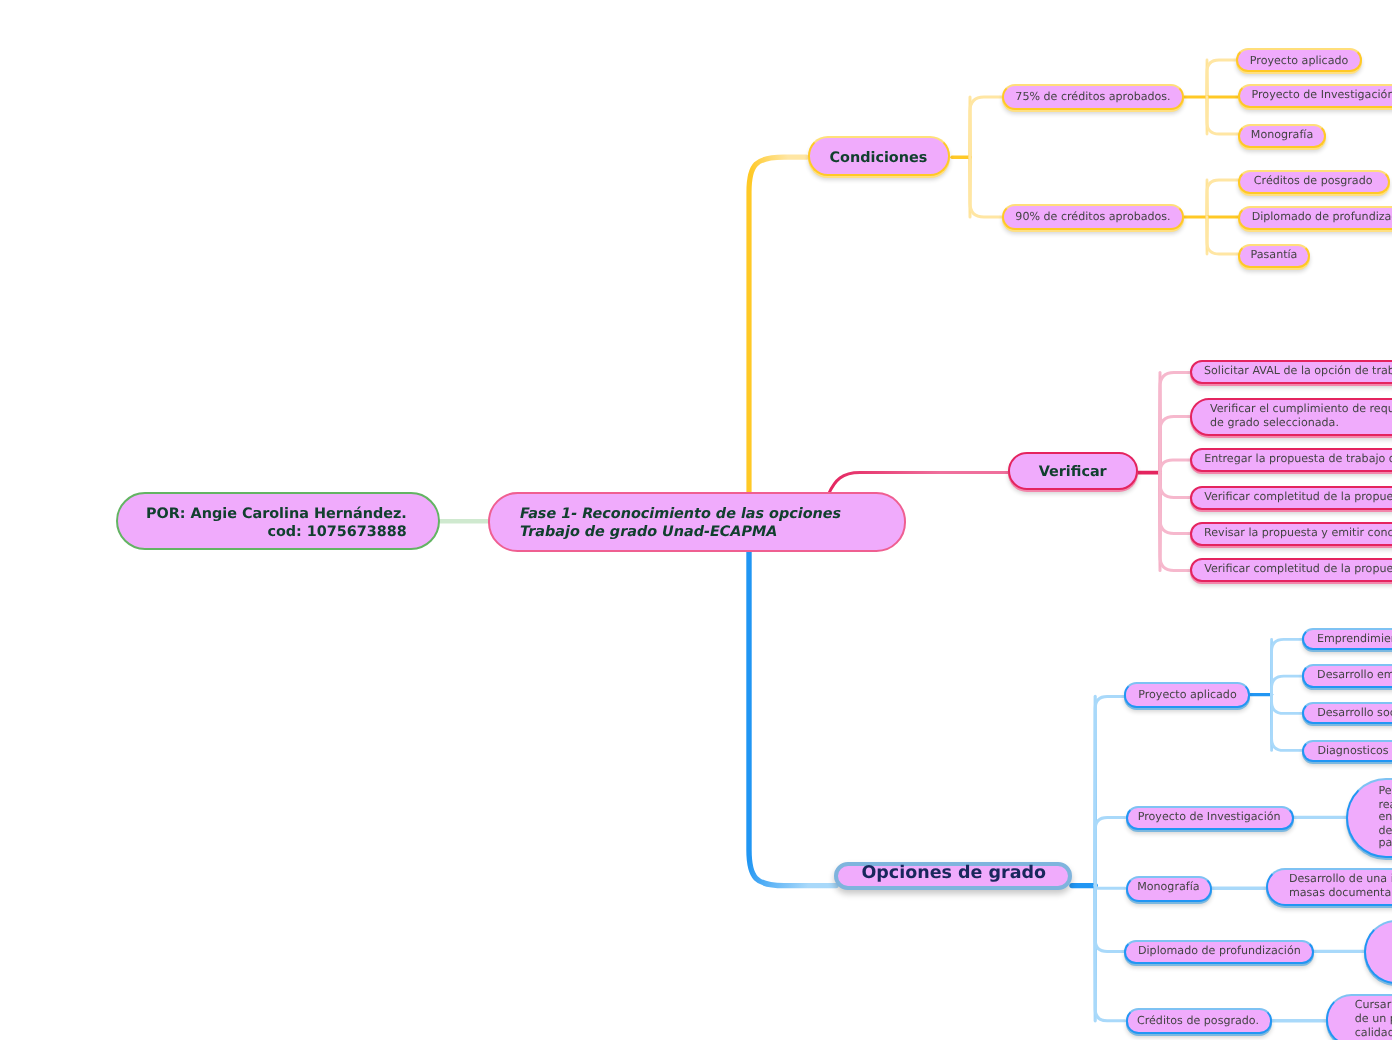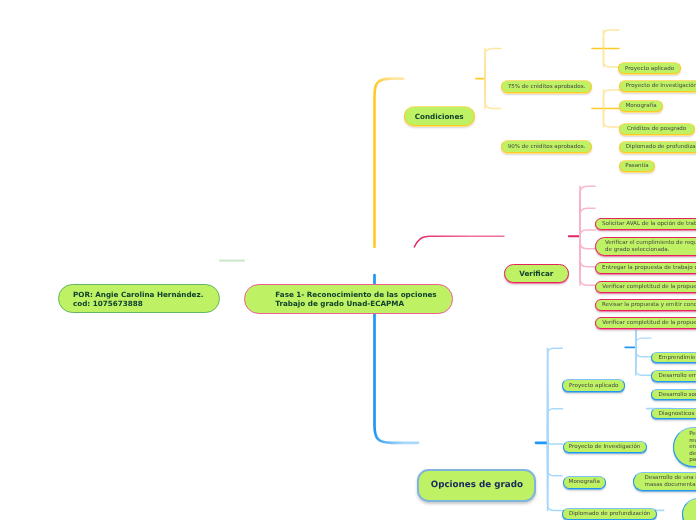--- a/index.html
+++ b/index.html
@@ -3,22 +3,22 @@
 <meta charset="utf-8">
 <title>Mapa mental - Fase 1 Reconocimiento de las opciones de trabajo de grado</title>
 <style>
   html,body{margin:0;padding:0;background:#fff;}
   body{width:696px;height:520px;overflow:hidden;
        font-family:"DejaVu Sans", sans-serif;
        -webkit-font-smoothing:antialiased;
        text-rendering:geometricPrecision;}
   #canvas{position:relative;width:696px;height:520px;overflow:hidden;background:#fff;}
   svg.links{position:absolute;left:0;top:0;width:696px;height:520px;pointer-events:none;}
-  .node{position:absolute;box-sizing:border-box;background:#bef264;
-        display:flex;align-items:center;justify-content:center;margin-top:38px;}
+  .node{position:absolute;box-sizing:border-box;background:#f0abfc;
+        display:flex;align-items:center;justify-content:center;}
   .node .lbl{display:block;white-space:pre;line-height:1.25;}
   .node.nudge .lbl{position:relative;top:0.8px;}
 </style>
 </head>
 <body>
 
 <div id="canvas">
 <svg class="links" viewBox="0 0 696 520">
   <defs>
     <linearGradient id="g0" gradientUnits="userSpaceOnUse" x1="374.5" y1="84" x2="394" y2="78.6">
@@ -127,24 +127,24 @@
   <path d="M 635.8 347.3 L 635.8 344.1 Q 635.8 338.1 641.8 338.1 L 651 338.1" fill="none" stroke="#a9d9fa" stroke-width="1.4" stroke-linecap="round" stroke-linejoin="round"></path>
   <path d="M 635.8 347.3 L 635.8 350.7 Q 635.8 356.7 641.8 356.7 L 651 356.7" fill="none" stroke="#a9d9fa" stroke-width="1.4" stroke-linecap="round" stroke-linejoin="round"></path>
   <path d="M 635.8 347.3 L 635.8 369.2 Q 635.8 375.2 641.8 375.2 L 651 375.2" fill="none" stroke="#a9d9fa" stroke-width="1.4" stroke-linecap="round" stroke-linejoin="round"></path>
   <path d="M 646.7 408.7 L 673.2 408.7" fill="none" stroke="#a9d9fa" stroke-width="1.7" stroke-linecap="round" stroke-linejoin="round"></path>
   <path d="M 605.9 444.1 L 632.6 444.1" fill="none" stroke="#a9d9fa" stroke-width="1.7" stroke-linecap="round" stroke-linejoin="round"></path>
   <path d="M 657.2 475.7 L 682.3 475.7" fill="none" stroke="#a9d9fa" stroke-width="1.7" stroke-linecap="round" stroke-linejoin="round"></path>
   <path d="M 635.5 510.4 L 663.6 510.4" fill="none" stroke="#a9d9fa" stroke-width="1.7" stroke-linecap="round" stroke-linejoin="round"></path>
 </svg>
 <div id="nodes">
   <div class="node" style="left:58px;top:246px;width:162px;height:29px;border:1.3px solid #63b463;border-top-color:#63b463;border-radius:14.5px;justify-content:flex-start;padding-left:14px;">
-        <span class="lbl" style="font-size:7.2px;font-weight:bold;color:#11402e;text-align:left;">POR: Angie Carolina Hernández.
+        <span class="lbl" style="font-size:7.2px;font-weight:bold;color:#11402e;text-align:right;">POR: Angie Carolina Hernández.
 cod: 1075673888</span>
       </div>
-  <div class="node" style="left:244px;top:246px;width:209px;height:29.5px;border:1.8px solid #ef5f91;border-top-color:#ef5f91;border-radius:14.75px;justify-content:center;padding-left:15px;">
+  <div class="node" style="left:244px;top:246px;width:209px;height:29.5px;border:1.8px solid #ef5f91;border-top-color:#ef5f91;border-radius:14.75px;justify-content:flex-start;padding-left:15px;font-style:italic;">
         <span class="lbl" style="font-size:7.2px;font-weight:bold;color:#11402e;text-align:left;">Fase 1- Reconocimiento de las opciones
 Trabajo de grado Unad-ECAPMA</span>
       </div>
   <div class="node" style="left:403.7px;top:68.2px;width:71px;height:19.8px;border:1.6px solid #ffc926;border-top-color:#ffe07a;border-radius:9.9px;box-shadow:0 1px 0 0 #ffe082, 0 2px 2px 0 rgba(0,0,0,0.16);">
         <span class="lbl" style="font-size:7.2px;font-weight:bold;color:#11402e;text-align:center;">Condiciones</span>
       </div>
   <div class="node nudge" style="left:501px;top:42px;width:91px;height:13px;border:1.1px solid #ffc926;border-top-color:#ffde7a;border-radius:6.5px;box-shadow:0 1px 0 0 #ffe082, 0 2px 2px 0 rgba(0,0,0,0.16);">
         <span class="lbl" style="font-size:5.55px;font-weight:normal;color:#444444;text-align:center;">75% de créditos aprobados.</span>
       </div>
   <div class="node nudge" style="left:501px;top:102px;width:91px;height:13px;border:1.1px solid #ffc926;border-top-color:#ffde7a;border-radius:6.5px;box-shadow:0 1px 0 0 #ffe082, 0 2px 2px 0 rgba(0,0,0,0.16);">
@@ -183,21 +183,21 @@
       </div>
   <div class="node nudge" style="left:595px;top:243px;width:119px;height:12px;border:1.1px solid #e4245f;border-top-color:#e4245f;border-radius:6.0px;box-shadow:0 1px 0 0 #f385ab, 0 2px 2px 0 rgba(0,0,0,0.16);">
         <span class="lbl" style="font-size:5.55px;font-weight:normal;color:#444444;text-align:center;">Verificar completitud de la propuesta.</span>
       </div>
   <div class="node nudge" style="left:595px;top:261px;width:123px;height:12px;border:1.1px solid #e4245f;border-top-color:#e4245f;border-radius:6.0px;box-shadow:0 1px 0 0 #f385ab, 0 2px 2px 0 rgba(0,0,0,0.16);">
         <span class="lbl" style="font-size:5.55px;font-weight:normal;color:#444444;text-align:center;">Revisar la propuesta y emitir concepto.</span>
       </div>
   <div class="node nudge" style="left:595px;top:279px;width:119px;height:12px;border:1.1px solid #e4245f;border-top-color:#e4245f;border-radius:6.0px;box-shadow:0 1px 0 0 #f385ab, 0 2px 2px 0 rgba(0,0,0,0.16);">
         <span class="lbl" style="font-size:5.55px;font-weight:normal;color:#444444;text-align:center;">Verificar completitud de la propuesta.</span>
       </div>
-  <div class="node" style="left:417.4px;top:430.8px;width:119px;height:33px;border:2px solid #7fb4dd;border-top-color:#7fb4dd;border-radius:11.7px;box-shadow:0 2px 3px 0 rgba(0,0,0,0.22);align-items:center;">
+  <div class="node" style="left:417.4px;top:430.8px;width:119px;height:14px;border:2px solid #7fb4dd;border-top-color:#7fb4dd;border-radius:11.7px;box-shadow:0 2px 3px 0 rgba(0,0,0,0.22);align-items:center;">
         <span class="lbl" style="font-size:8.75px;font-weight:bold;color:#18275c;text-align:center;">Opciones de grado</span>
       </div>
   <div class="node nudge" style="left:562.3px;top:341px;width:62.9px;height:12.6px;border:1.1px solid #2196f3;border-top-color:#7ec2f3;border-radius:6.3px;box-shadow:0 1px 0 0 #7bb8e0, 0 2px 2px 0 rgba(0,0,0,0.16);">
         <span class="lbl" style="font-size:5.55px;font-weight:normal;color:#444444;text-align:center;">Proyecto aplicado</span>
       </div>
   <div class="node nudge" style="left:651px;top:314px;width:61px;height:11.4px;border:1.1px solid #2196f3;border-top-color:#7ec2f3;border-radius:5.7px;box-shadow:0 1px 0 0 #7bb8e0, 0 2px 2px 0 rgba(0,0,0,0.16);">
         <span class="lbl" style="font-size:5.55px;font-weight:normal;color:#444444;text-align:center;">Emprendimiento</span>
       </div>
   <div class="node nudge" style="left:651px;top:332.4px;width:78px;height:11.4px;border:1.1px solid #2196f3;border-top-color:#7ec2f3;border-radius:5.7px;box-shadow:0 1px 0 0 #7bb8e0, 0 2px 2px 0 rgba(0,0,0,0.16);">
         <span class="lbl" style="font-size:5.55px;font-weight:normal;color:#444444;text-align:center;">Desarrollo empresarial</span>

